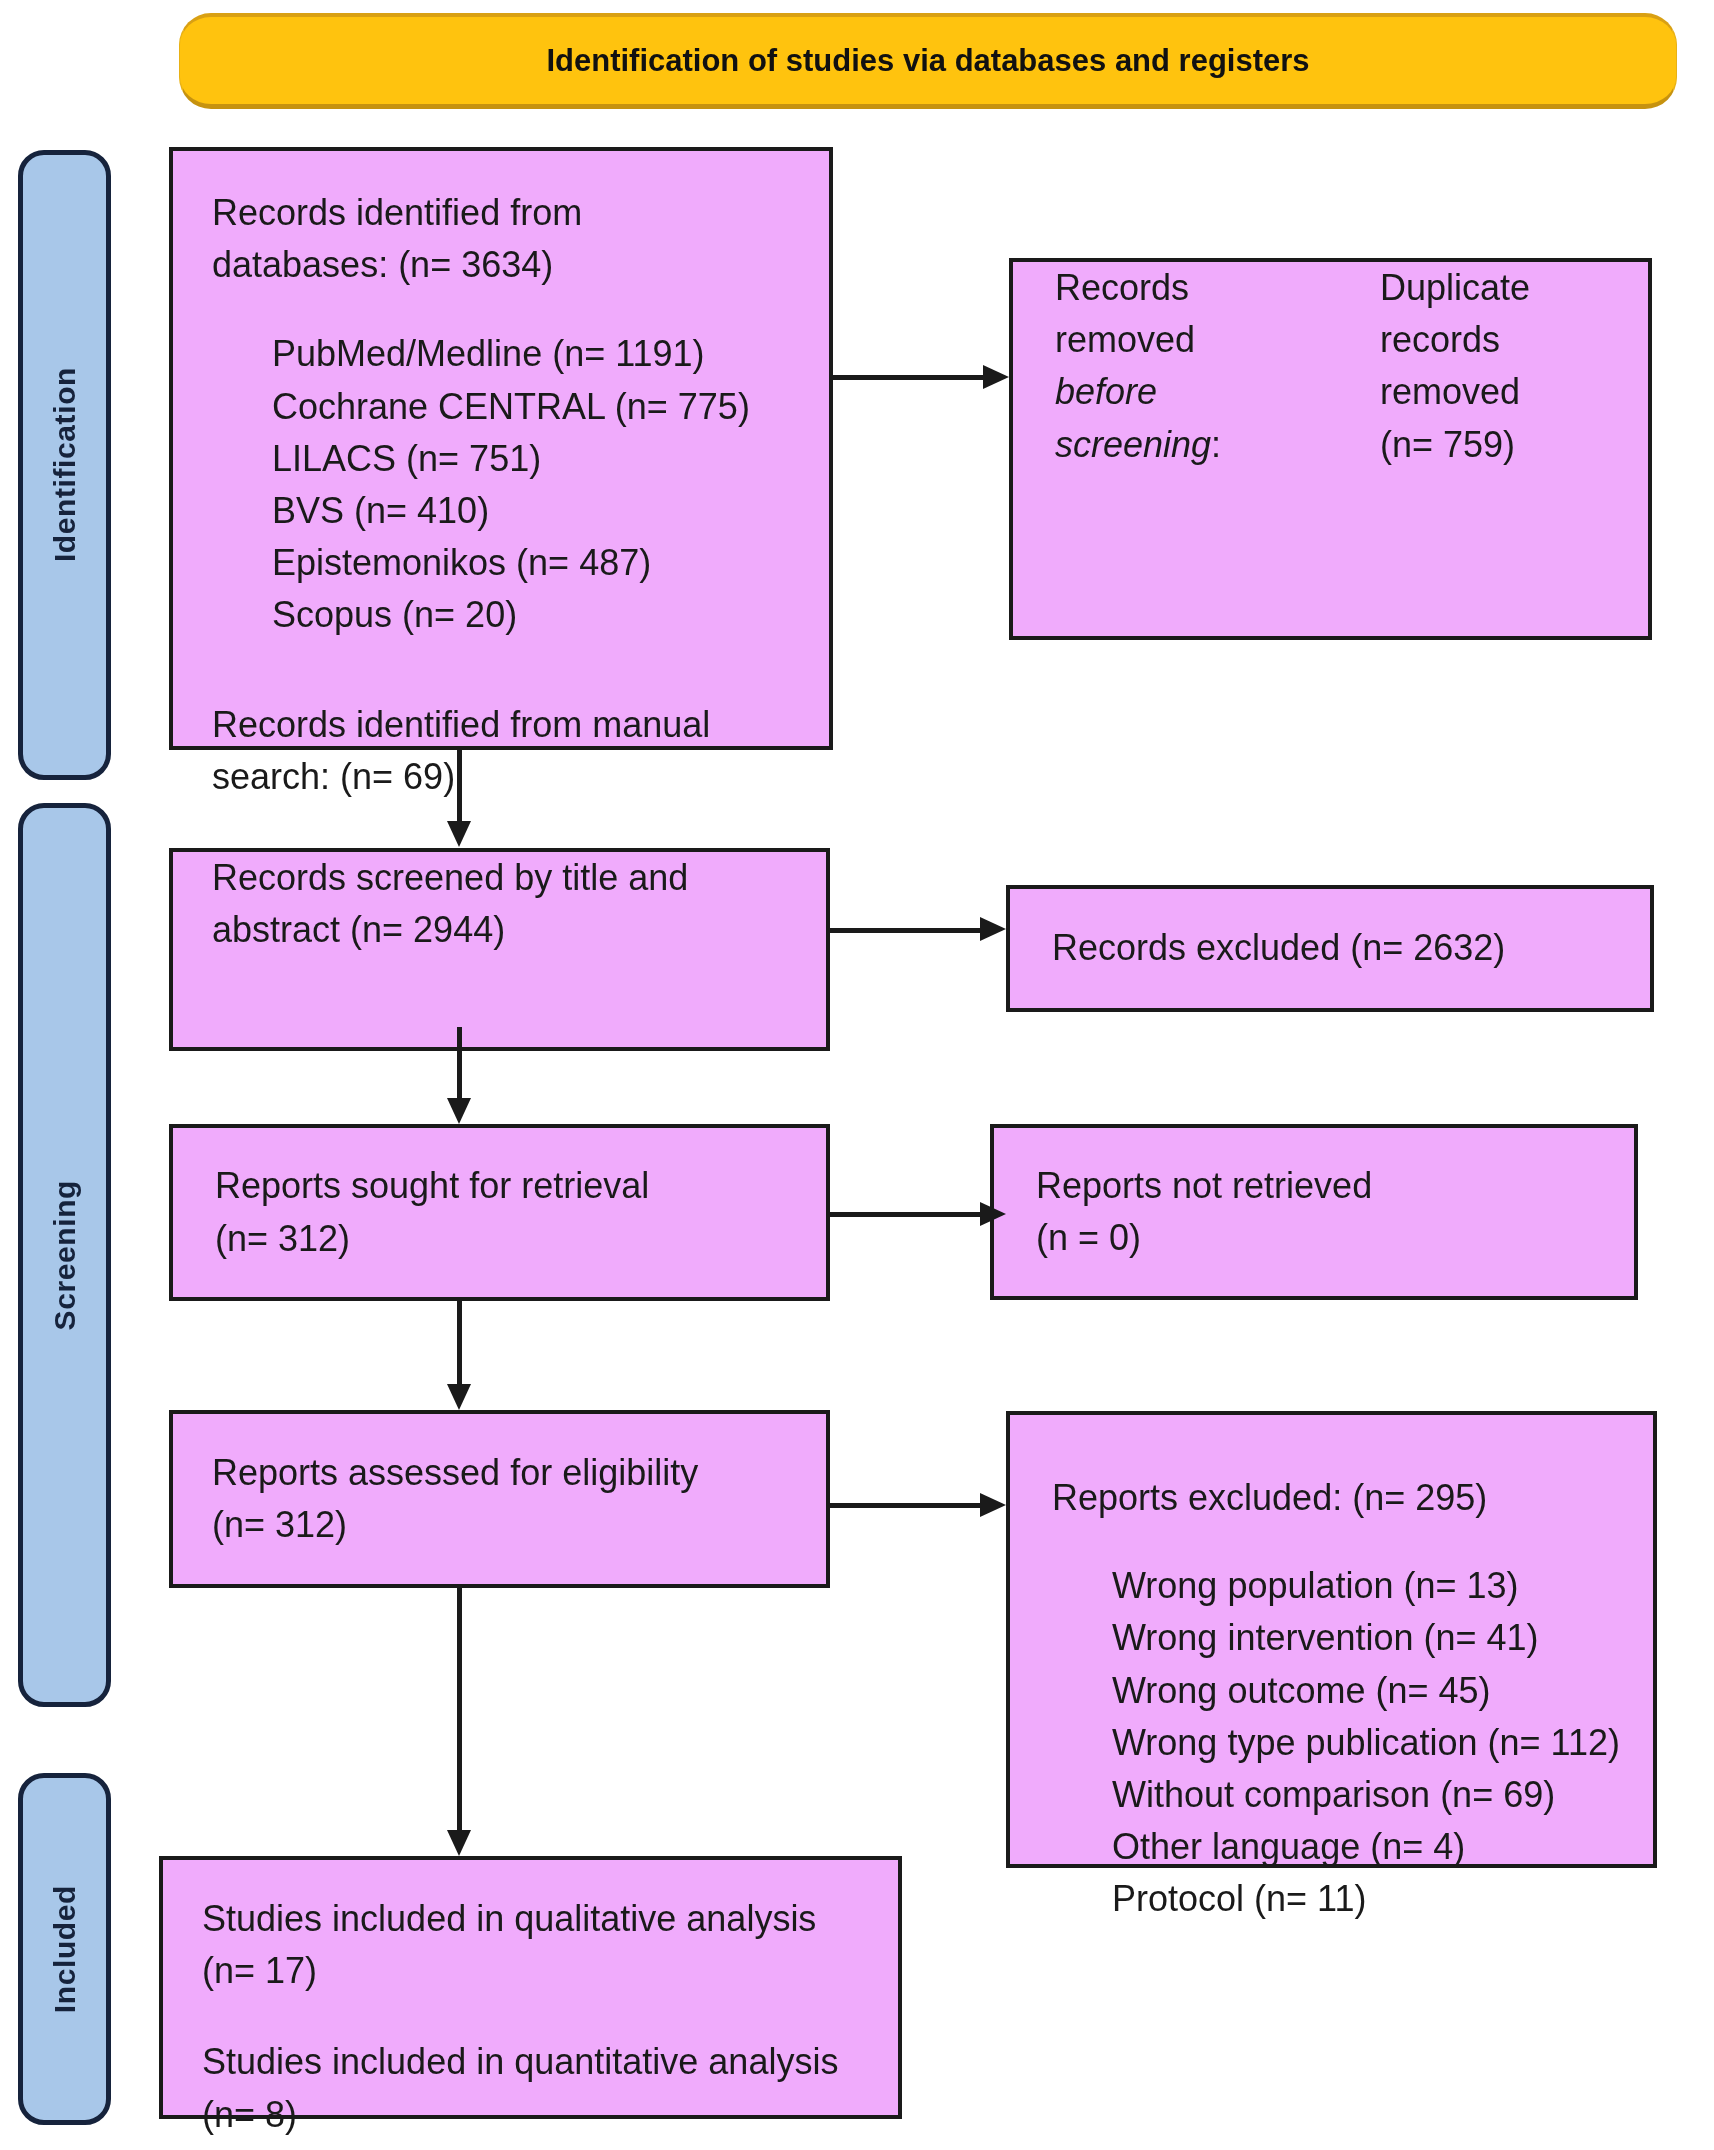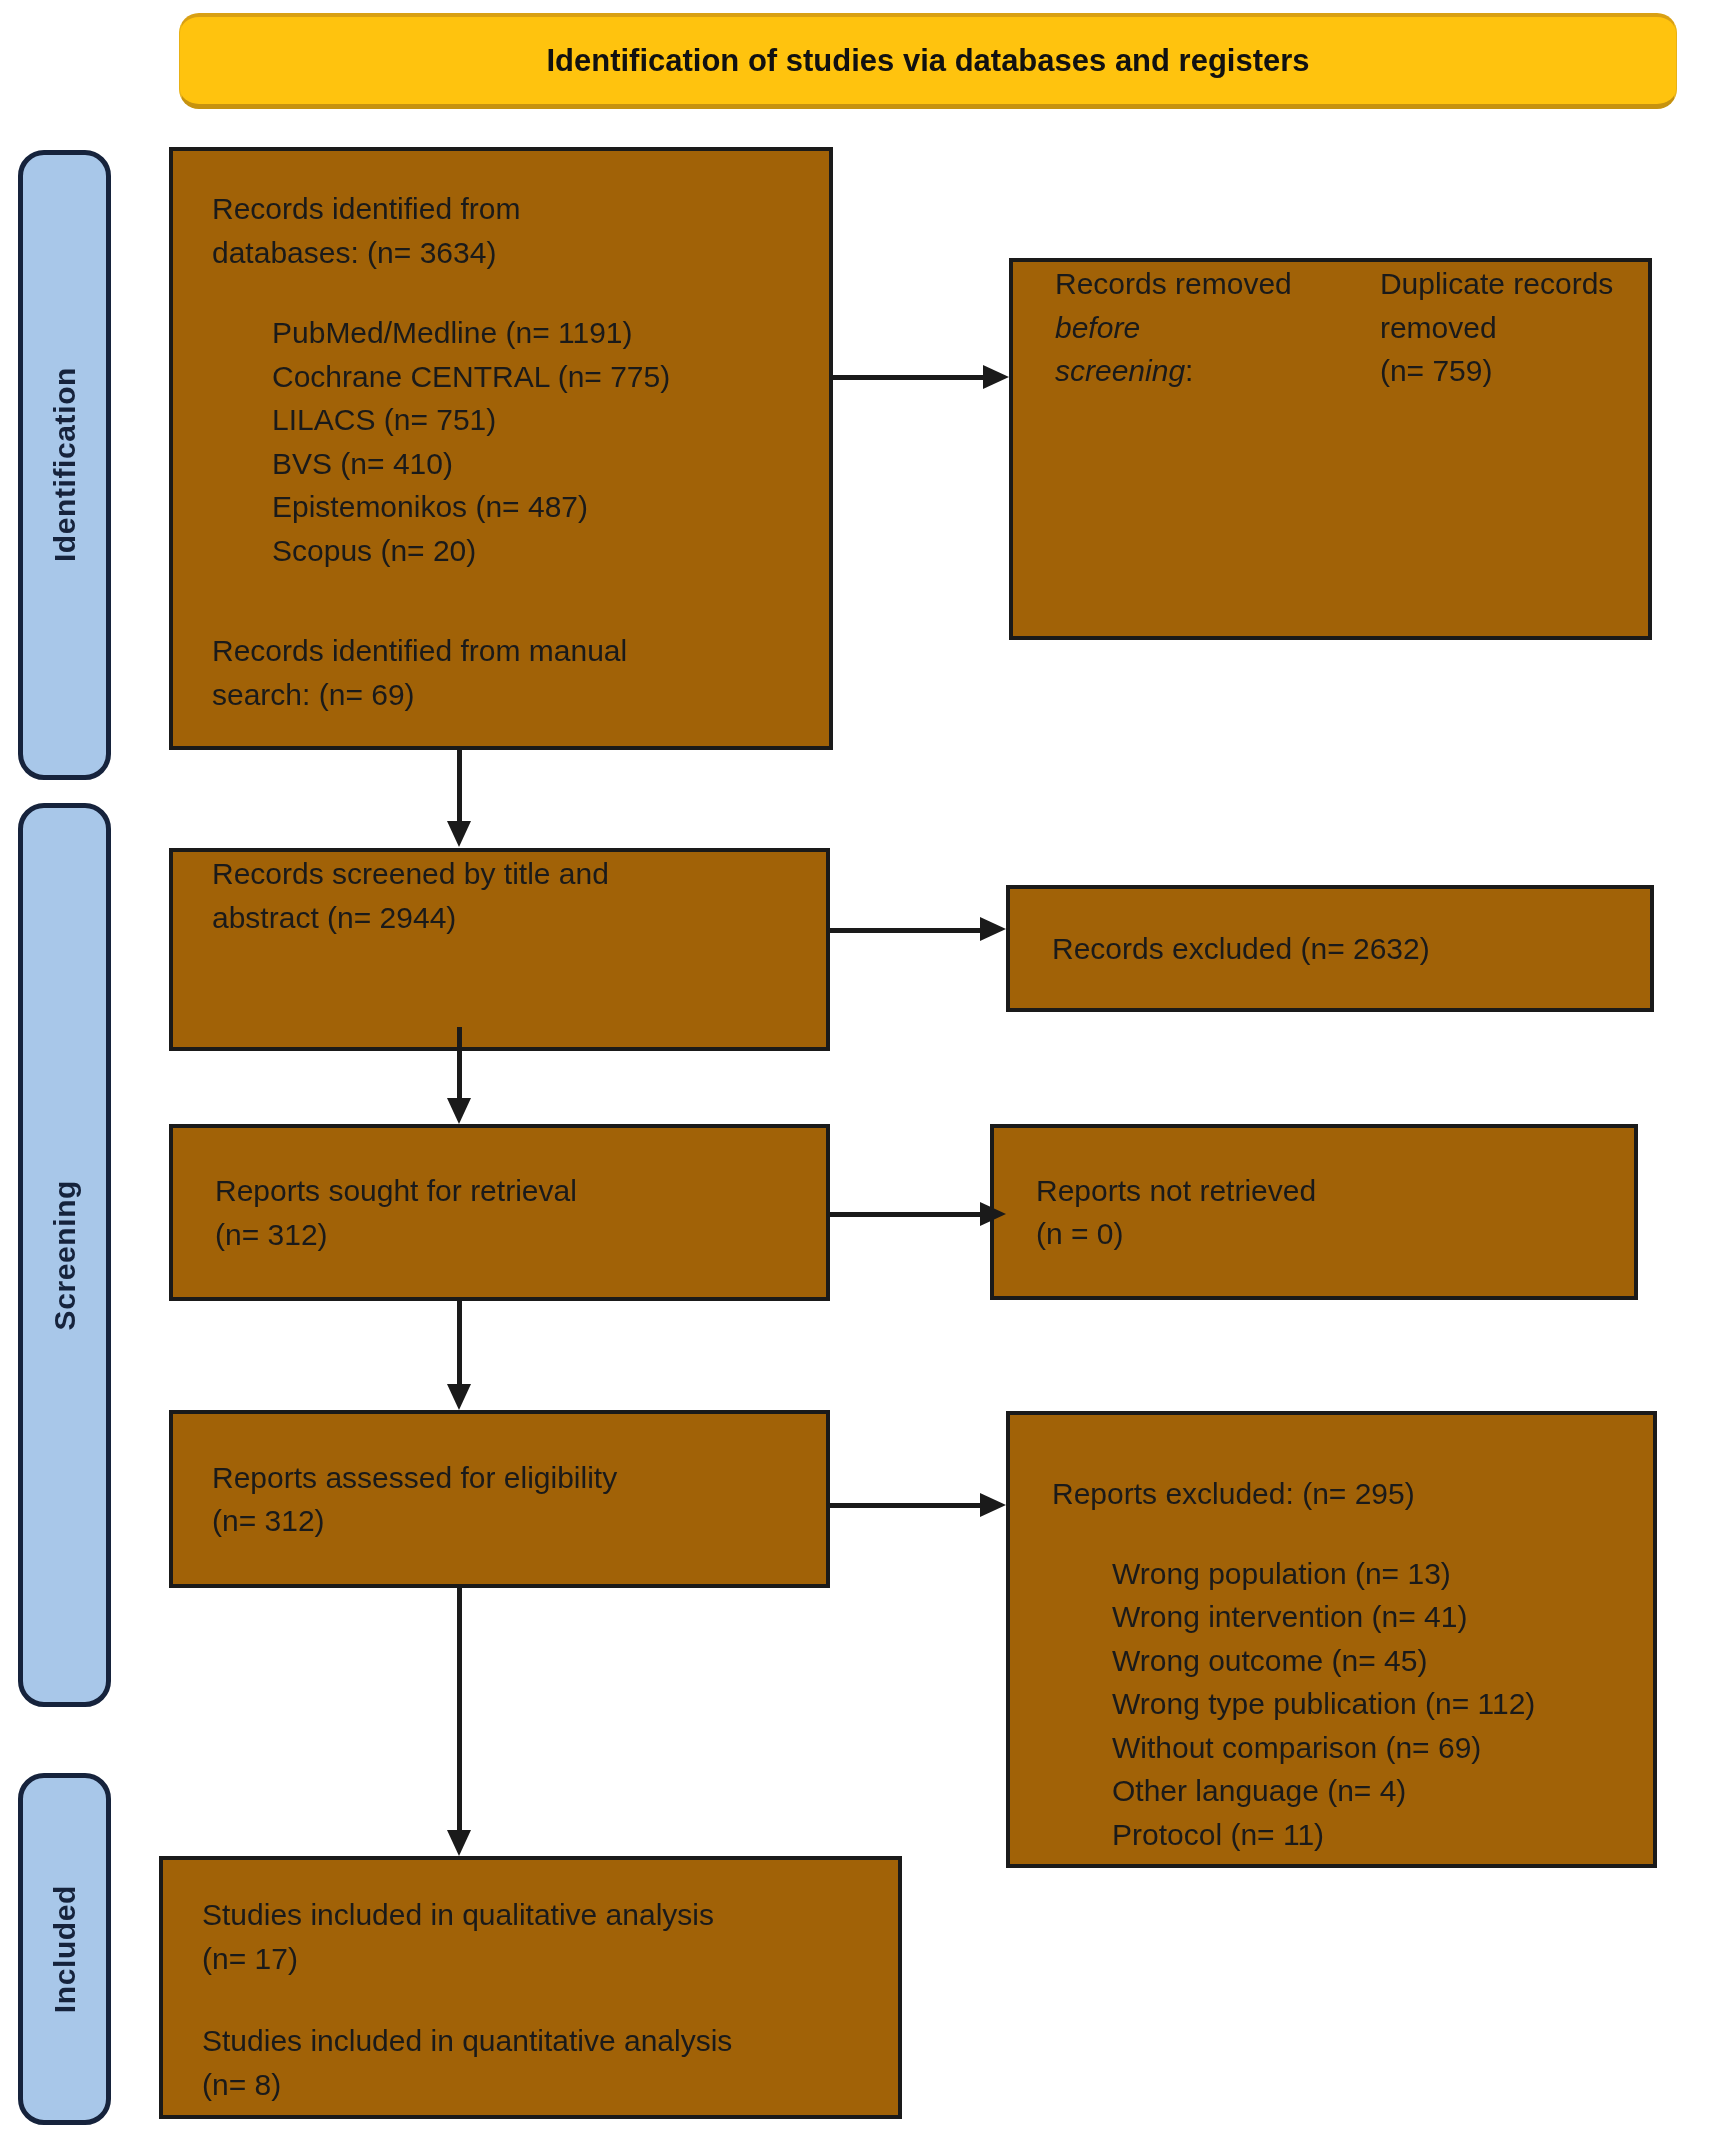--- a/index.html
+++ b/index.html
@@ -14,21 +14,21 @@
   body{font-family:"Liberation Sans","DejaVu Sans",sans-serif;color:#1a1a1a;}
   .canvas{position:relative;width:1714px;height:2151px;background:#ffffff;overflow:hidden;}
 
   
   .banner{
     position:absolute;left:179px;top:13px;width:1498px;height:96px;
     background:var(--banner-fill);
     border-top:4.2px solid #D9A013;
     border-bottom:5.4px solid var(--banner-edge);
     border-left:1.8px solid #E8B115;border-right:1.8px solid #E8B115;
-    border-radius:20px;
+    border-radius:32px;
     display:flex;align-items:center;justify-content:center;
     box-sizing:border-box;
   }
   .banner-text{font-size:31px;font-weight:bold;color:#111111;}
 
   
   .stage{
     position:absolute;left:18px;width:93px;
     background:var(--stage-fill);
     border:5.4px solid var(--stage-border);
@@ -40,22 +40,22 @@
   .stage-screening{top:803px;height:904px;}
   .stage-included{top:1773px;height:352px;}
   .vtext{
     writing-mode:vertical-rl;transform:rotate(180deg);
     font-size:30px;font-weight:bold;color:var(--stage-border);
     letter-spacing:0.6px;white-space:nowrap;
   }
 
   
   .box{
-    position:absolute;background:#a16207;border:4.8px solid var(--box-border);
-    box-sizing:border-box;font-size:30px;line-height:1.45;
+    position:absolute;background:#f0abfc;border:4.8px solid var(--box-border);
+    box-sizing:border-box;font-size:36px;line-height:1.45;
   }
   .line{display:block;}
   .box-records-identified{left:169px;top:147px;width:664px;height:603px;padding:36px 21px 0 39px;}
   .db-list{margin:37px 0 8px 60px;}
   .manual-para{margin:57px 0 0 0;}
 
   .box-records-screened{left:169px;top:848px;width:661px;height:203px;display:flex;align-items:flex-start;padding-left:39px;}
   .box-reports-sought{left:169px;top:1124px;width:661px;height:177px;display:flex;align-items:center;padding-left:42px;}
   .box-reports-assessed{left:169px;top:1410px;width:661px;height:178px;display:flex;align-items:center;padding-left:39px;}
   .box-studies-included{left:159px;top:1856px;width:743px;height:263px;padding:33px 15px 0 39px;}

